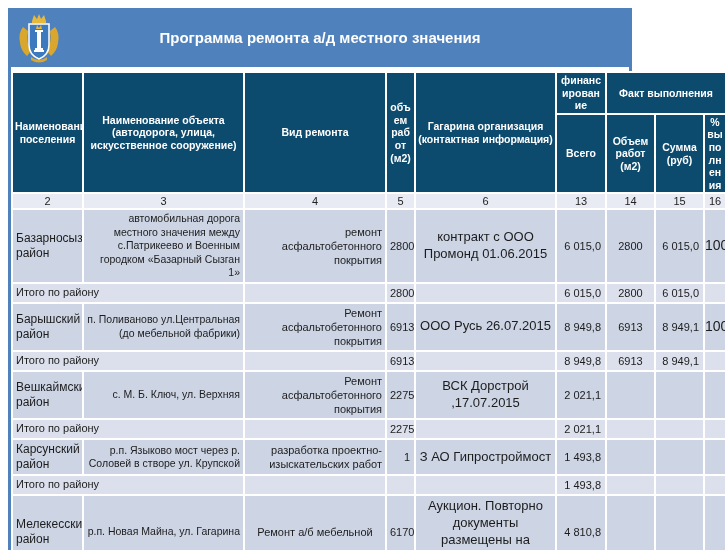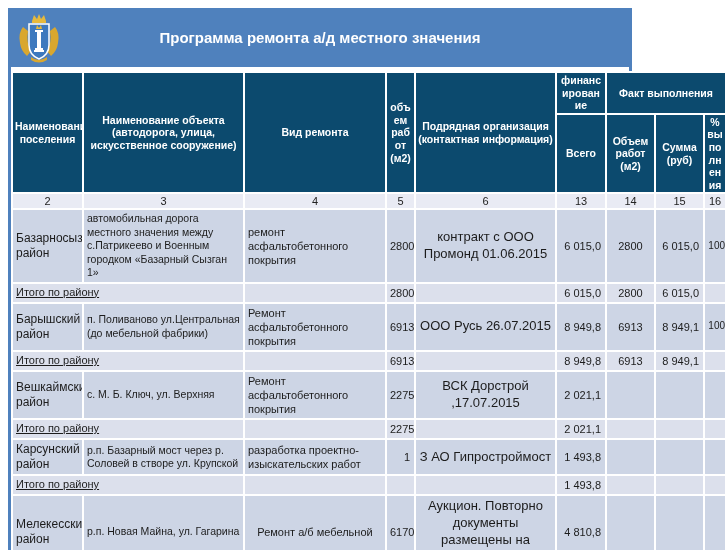--- a/index.html
+++ b/index.html
@@ -39,29 +39,29 @@
   .num-row td{
     background:#E9EBF4;color:#222;text-align:center;
     font-size:11px;padding:1px 2px;height:16px;
   }
   tbody td{
     color:#1c1c1c;font-size:10.5px;line-height:1.28;padding:2px 3px;
   }
   .row-data td{background:#CDD5E5;}
   .row-subtotal td{background:#DCE0EC;}
   .col-0{text-align:left;font-size:12px;line-height:1.25;}
-  .col-1{text-align:left;}
-  .col-2{text-align:left;font-size:11px;}
+  .col-1{text-align:right;}
+  .col-2{text-align:right;font-size:11px;}
   .col-3{text-align:right;font-size:11px;padding-right:4px;}
   .col-4{text-align:center;font-size:13px;}
   .col-5{text-align:right;font-size:11px;padding-right:4px;}
   .col-6{text-align:center;font-size:11px;}
   .col-7{text-align:right;font-size:11px;padding-right:4px;}
-  .col-8{text-align:right;font-size:10px;padding:1px 0;}
-  .row-subtotal .col-0, .row-grand .col-0{font-size:11px;font-weight:normal;text-decoration:underline;}
+  .col-8{text-align:left;font-size:14px;padding:1px 0;}
+  .row-subtotal .col-0, .row-grand .col-0{font-size:11px;font-weight:normal;}
   .row-subtotal td{height:15px;}
   tbody tr:nth-child(9) .col-2,
   tbody tr:nth-child(10) .col-2,
   tbody tr:nth-child(12) .col-2{text-align:center;}
 </style>
 </head>
 <body>
 
 <div class="slide">
 
@@ -104,21 +104,21 @@
         <col style="width:49px">
           <col style="width:49px">
           <col style="width:22px">
       </colgroup>
       <thead>
         <tr class="hdr-row1">
           <th rowspan="2">Наименование поселения</th>
           <th rowspan="2">Наименование объекта (автодорога, улица, искусственное сооружение)</th>
           <th rowspan="2">Вид ремонта</th>
           <th rowspan="2" class="th-wrapany">объем работ (м2)</th>
-          <th rowspan="2">Подрядная организация (контактная информация)</th>
+          <th rowspan="2">Гагарина организация (контактная информация)</th>
           <th class="short th-wrapany">финансирование</th>
           <th colspan="3" class="short">Факт выполнения</th>
         </tr>
         <tr class="hdr-row2">
           <th>Всего</th>
           <th>Объем работ (м2)</th>
           <th>Сумма (руб)</th>
           <th class="th-wrapany">% выполнения</th>
         </tr>
         <tr class="num-row">
@@ -192,21 +192,21 @@
             <td class="col-2"></td>
             <td class="col-3">2275</td>
             <td class="col-4"></td>
             <td class="col-5">2 021,1</td>
             <td class="col-6"></td>
             <td class="col-7"></td>
             <td class="col-8"></td>
           </tr>
           <tr class="row-data">
             <td class="col-0">Карсунский район</td>
-            <td class="col-1">р.п. Базарный мост через р. Соловей в створе ул. Крупской</td>
+            <td class="col-1">р.п. Языково мост через р. Соловей в створе ул. Крупской</td>
             <td class="col-2">разработка проектно-изыскательских работ</td>
             <td class="col-3">1</td>
             <td class="col-4">З АО Гипростроймост</td>
             <td class="col-5">1 493,8</td>
             <td class="col-6"></td>
             <td class="col-7"></td>
             <td class="col-8"></td>
           </tr>
           <tr class="row-subtotal">
             <td colspan="2" class="col-0">Итого по району</td>

